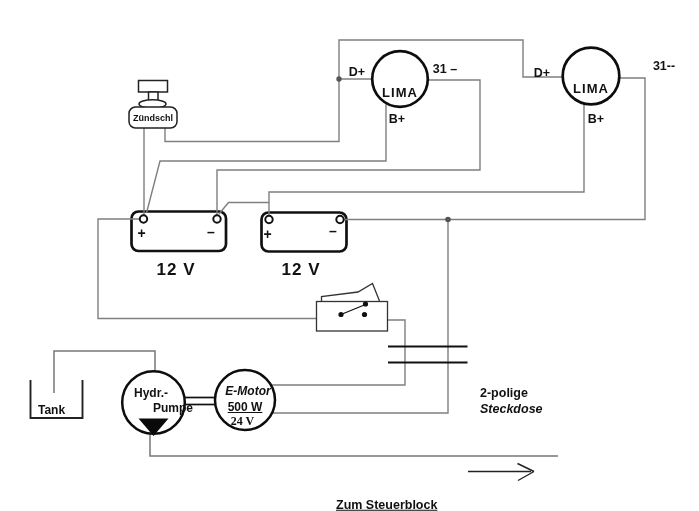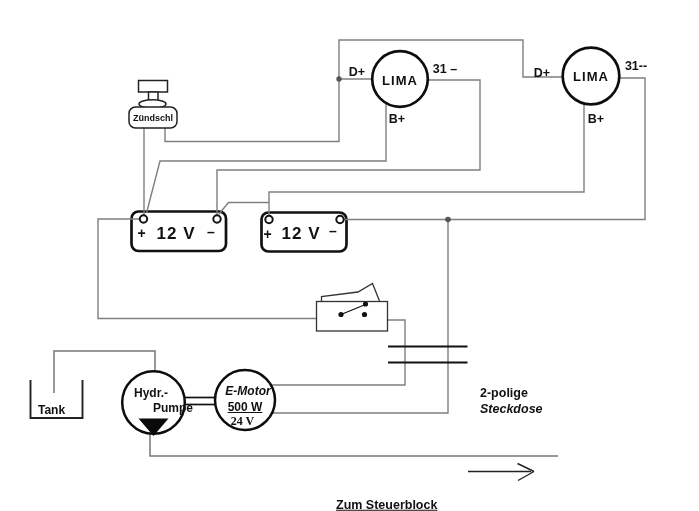--- a/index.html
+++ b/index.html
@@ -17,23 +17,23 @@
     transform:translate(-50%,-50%);
     font-weight:bold;
     color:#111;
     white-space:nowrap;
     line-height:1;
   }
   .lbl-left{transform:translate(0,-50%);margin-top:35px;}
   .fs9{font-size:9px;}
   .fs12{font-size:12px;}
   .fs125{font-size:12.5px;}
-  .fs13{font-size:13px;letter-spacing:1px;}
+  .fs13{font-size:13px;letter-spacing:1px;margin-top:12px;}
   .fs14{font-size:14px;}
-  .fs17{font-size:17px;letter-spacing:1px;}
+  .fs17{font-size:17px;letter-spacing:1px;margin-top:36px;}
 </style>
 </head>
 <body>
 
 <div class="canvas">
 
   <svg width="699" height="511" viewBox="0 0 699 511">
 
     <rect x="131.5" y="211.5" width="94.5" height="39.5" rx="7" fill="#ffffff" stroke="#111" stroke-width="2.7"></rect>
     <rect x="261.5" y="212.5" width="85" height="39" rx="7" fill="#ffffff" stroke="#111" stroke-width="2.7"></rect>
@@ -107,21 +107,21 @@
 
   <div class="lbl fs9" style="left:153px;top:117.5px;">Zündschl</div>
 
   <div class="lbl fs13" style="left:400px;top:79.5px;">LIMA</div>
   <div class="lbl fs125" style="left:357px;top:72px;">D+</div>
   <div class="lbl fs125" style="left:445px;top:69px;">31 –</div>
   <div class="lbl fs125" style="left:397px;top:118.5px;">B+</div>
 
   <div class="lbl fs13" style="left:591px;top:76px;">LIMA</div>
   <div class="lbl fs125" style="left:542px;top:72.5px;">D+</div>
-  <div class="lbl fs125" style="left:636px;top:66px;">31--</div>
+  <div class="lbl fs125" style="left:664px;top:66px;">31--</div>
   <div class="lbl fs125" style="left:596px;top:119px;">B+</div>
 
   <div class="lbl fs14" style="left:141.5px;top:233px;">+</div>
   <div class="lbl fs17" style="left:176px;top:232.5px;">12 V</div>
   <div class="lbl fs14" style="left:211px;top:231.5px;">–</div>
 
   <div class="lbl fs14" style="left:267.5px;top:233.5px;">+</div>
   <div class="lbl fs17" style="left:301px;top:232.5px;">12 V</div>
   <div class="lbl fs14" style="left:333px;top:230.5px;">–</div>
 

